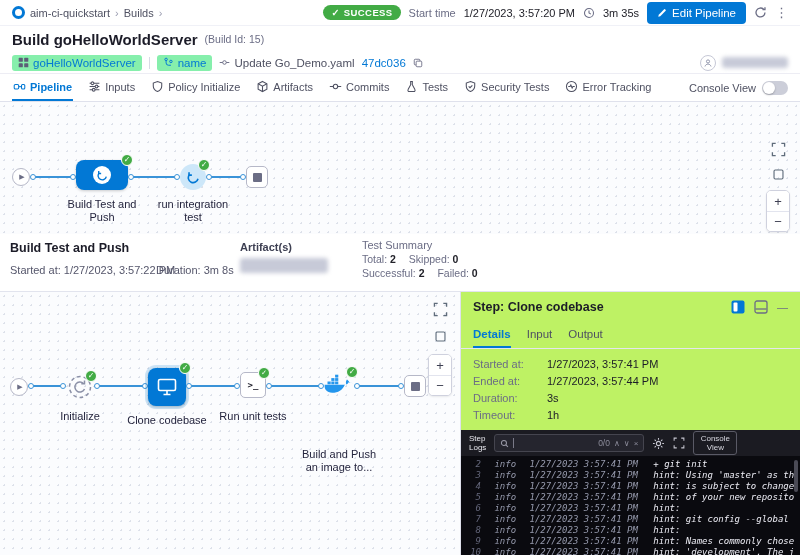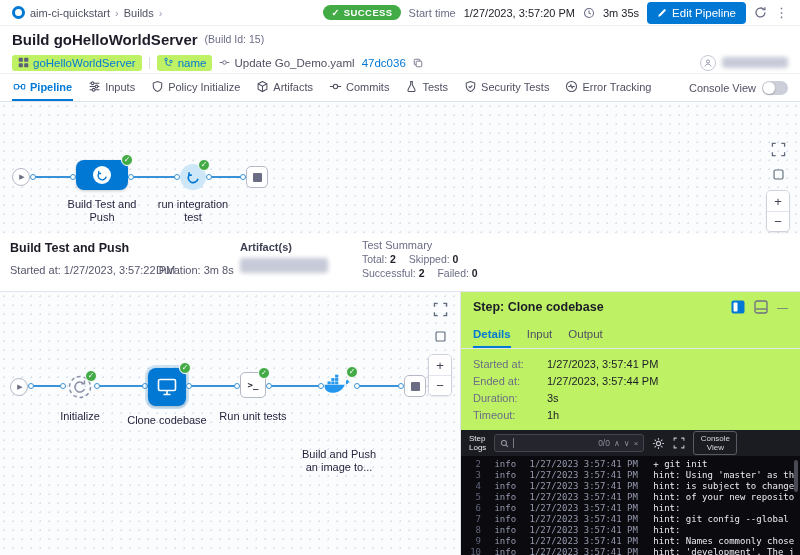--- a/index.html
+++ b/index.html
@@ -25,21 +25,21 @@
   .icon-btn { display:inline-flex; align-items:center; cursor:pointer; color:#6b6d85; }
   .more { font-size:13px; line-height:13px; }
 
   
   .titlerow { height:26px; display:flex; align-items:center; gap:7px; padding:0 12px; }
   .titlerow h1 { font-size:15px; font-weight:bold; color:#1c1c28; }
   .buildid { font-size:10.5px; color:#6b6d85; }
   .metarow { height:22px; display:flex; align-items:center; justify-content:space-between;
     padding:0 12px; border-bottom:1px solid #ededf4; }
   .meta-left { display:flex; align-items:center; gap:7px; font-size:11.5px; }
-  .chip { display:inline-flex; align-items:center; gap:4px; background:#bef264; border-radius:3px;
+  .chip { display:inline-flex; align-items:center; gap:4px; background:#86efac; border-radius:3px;
     padding:2px 6px; cursor:pointer; }
   .blue { color:#0278d5; }
   .vdiv { width:1px; height:12px; background:#d8dae5; }
   .commit-msg { display:inline-flex; align-items:center; gap:4px; color:#4f5162; cursor:pointer; }
   .sha { color:#0278d5; text-decoration:none; cursor:pointer; }
   .meta-right { display:flex; align-items:center; gap:6px; }
   .avatar { width:16px; height:16px; border-radius:50%; border:1px solid #c6c8d6; display:inline-flex;
     align-items:center; justify-content:center; }
   .blur-blob { background:#c7cad8; filter:blur(2px); border-radius:3px; }
   .blob-user { width:66px; height:11px; }
@@ -132,21 +132,21 @@
   .searchbox { flex:1; max-width:150px; height:18px; background:#25252e; border:1px solid #45454f;
     border-radius:3px; display:flex; align-items:center; gap:4px; padding:0 5px; cursor:text; }
   .sinput { flex:1; height:10px; border-left:1px solid #7a7a88; }
   .scount { font-size:8.5px; color:#8d8d9c; }
   .schev { font-size:8px; color:#8d8d9c; cursor:pointer; }
   .cicon { display:inline-flex; cursor:pointer; }
   .cv-chip { width:44px; border:1px solid #5a5a66; border-radius:3px; padding:2px 4px; font-size:8px;
     line-height:9px; text-align:center; color:#d8d8e0; cursor:pointer; }
   .console-body { flex:1; padding:3px 6px; font-family:"DejaVu Sans Mono", monospace; font-size:9px;
     line-height:11px; overflow:hidden; }
-  .logline { white-space:nowrap; overflow:hidden; }
+  .logline { white-space:nowrap; overflow:hidden;font-style:italic; }
   .ln { display:inline-block; width:14px; text-align:right; color:#63667a; }
   .lvl { color:#9599ac; margin-left:8px; }
   .lts { color:#9599ac; margin-left:8px; }
   .ltxt { color:#ececf4; margin-left:10px; }
   .log-scrollbar { position:absolute; right:2px; top:30px; width:4px; height:32px; background:#4a4a55;
     border-radius:2px; cursor:grab; }
 
   svg { display:block; }
 </style>
 </head>

